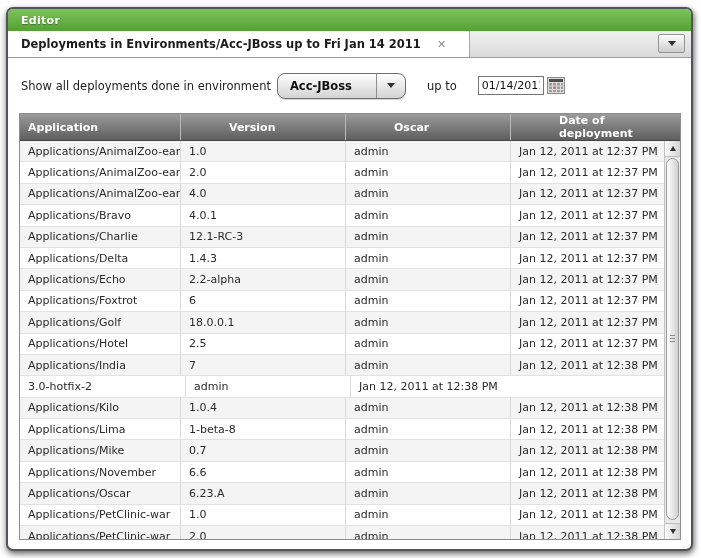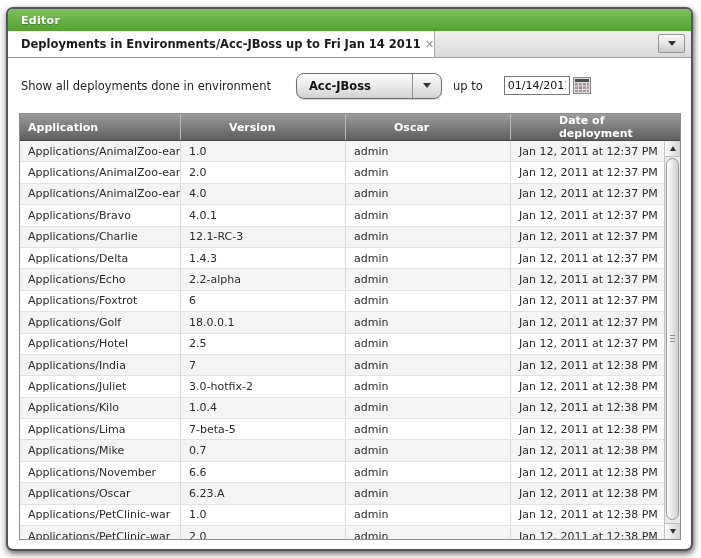--- a/index.html
+++ b/index.html
@@ -22,46 +22,46 @@
   }
 
   
   .tabstrip {
     flex:0 0 25px; background:linear-gradient(#f0f0f0,#dadada);
     border-bottom:1px solid #9b9b9b; display:flex; position:relative;
   }
   .tab {
     height:26px; align-self:flex-start; background:#fff;
     border-right:1px solid #a6a6a6; display:flex; align-items:center;
-    padding:0 0 0 13px; gap:4px; white-space:nowrap;
+    padding:0 23px 0 13px; gap:16px; white-space:nowrap;
     font-size:11.5px; font-weight:bold; color:#1b1b1b; z-index:2;
   }
   .tab-close { color:#8d8d8d; font-size:11px; font-weight:bold; line-height:1; cursor:default; }
   .tab-dd {
     position:absolute; right:6px; top:3px; width:27px; height:19px;
     background:linear-gradient(#fdfdfd,#cdcdcd); border:1px solid #949494;
     border-radius:2px; display:flex; align-items:center; justify-content:center;
   }
   .arr-dn { width:0; height:0; border-left:4px solid transparent;
             border-right:4px solid transparent; border-top:5px solid #333; }
 
   
   .controls { flex:0 0 55px; display:flex; align-items:center;
               padding-left:13px; font-size:11.5px; color:#1d1d1d; background:#fff; }
   .dropdown {
-    margin-left:25px; width:146px; height:26px; border:1px solid #6e6e6e;
+    margin-left:6px; width:129px; height:26px; border:1px solid #6e6e6e;
     border-radius:8px; background:linear-gradient(#ffffff,#d3d3d3);
     display:flex; align-items:stretch; overflow:hidden;
     box-shadow:0 1px 1px rgba(0,0,0,.18);
   }
   .dropdown .dlabel { flex:1; display:flex; align-items:center; padding-left:12px;
                       font-weight:bold; font-size:11.5px; color:#111; }
   .dropdown .arrzone { width:29px; border-left:1px solid #8f8f8f;
                        display:flex; align-items:center; justify-content:center; }
-  .upto { margin-left:11px; }
+  .upto { margin-left:21px; }
   .dateinput {
     margin-left:21px; width:66px; height:19px; border:1px solid #767676;
     font-family:"DejaVu Sans", sans-serif; font-size:11px; color:#111;
     padding:0 3px;
   }
   .calbtn { margin-left:3px; display:flex; align-items:center; }
 
   
   .table-wrap {
     flex:1; margin:0 10px 9px 11px; border:1px solid #8d8d8d;
@@ -232,34 +232,33 @@
     <div class="cell c-user">admin</div>
     <div class="cell c-date">Jan 12, 2011 at 12:37 PM</div>
   </div>
         <div class="row shade">
     <div class="cell c-app">Applications/India</div>
     <div class="cell c-ver">7</div>
     <div class="cell c-user">admin</div>
     <div class="cell c-date">Jan 12, 2011 at 12:38 PM</div>
   </div>
         <div class="row">
-    <div class="cell c-app">Applications/Juliet</div>
     <div class="cell c-ver">3.0-hotfix-2</div>
     <div class="cell c-user">admin</div>
     <div class="cell c-date">Jan 12, 2011 at 12:38 PM</div>
   </div>
         <div class="row shade">
     <div class="cell c-app">Applications/Kilo</div>
     <div class="cell c-ver">1.0.4</div>
     <div class="cell c-user">admin</div>
     <div class="cell c-date">Jan 12, 2011 at 12:38 PM</div>
   </div>
         <div class="row">
     <div class="cell c-app">Applications/Lima</div>
-    <div class="cell c-ver">7-beta-5</div>
+    <div class="cell c-ver">1-beta-8</div>
     <div class="cell c-user">admin</div>
     <div class="cell c-date">Jan 12, 2011 at 12:38 PM</div>
   </div>
         <div class="row shade">
     <div class="cell c-app">Applications/Mike</div>
     <div class="cell c-ver">0.7</div>
     <div class="cell c-user">admin</div>
     <div class="cell c-date">Jan 12, 2011 at 12:38 PM</div>
   </div>
         <div class="row">

